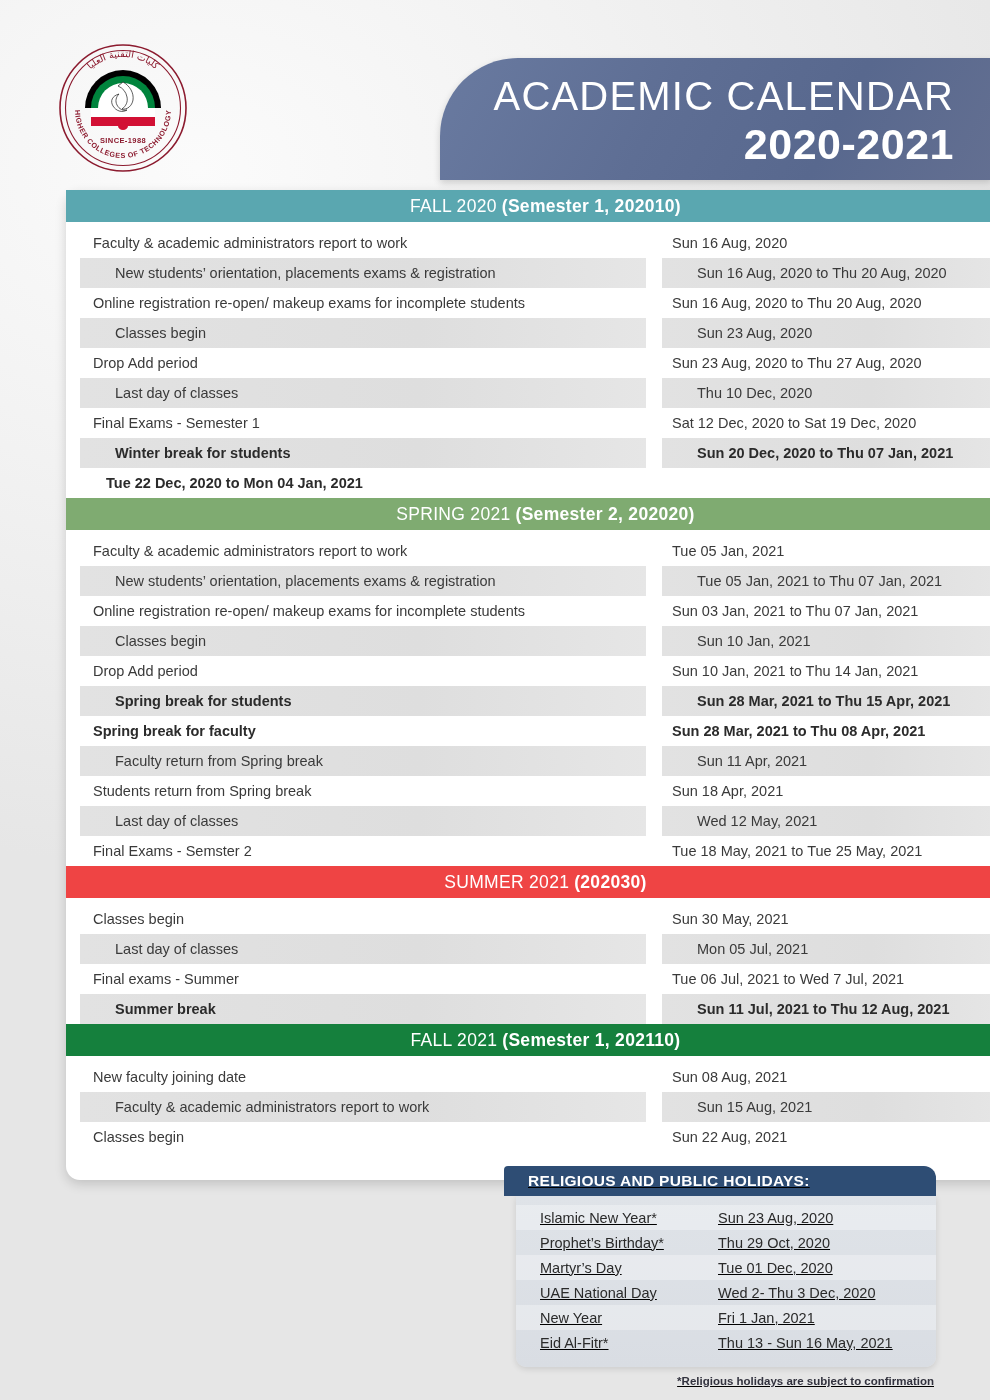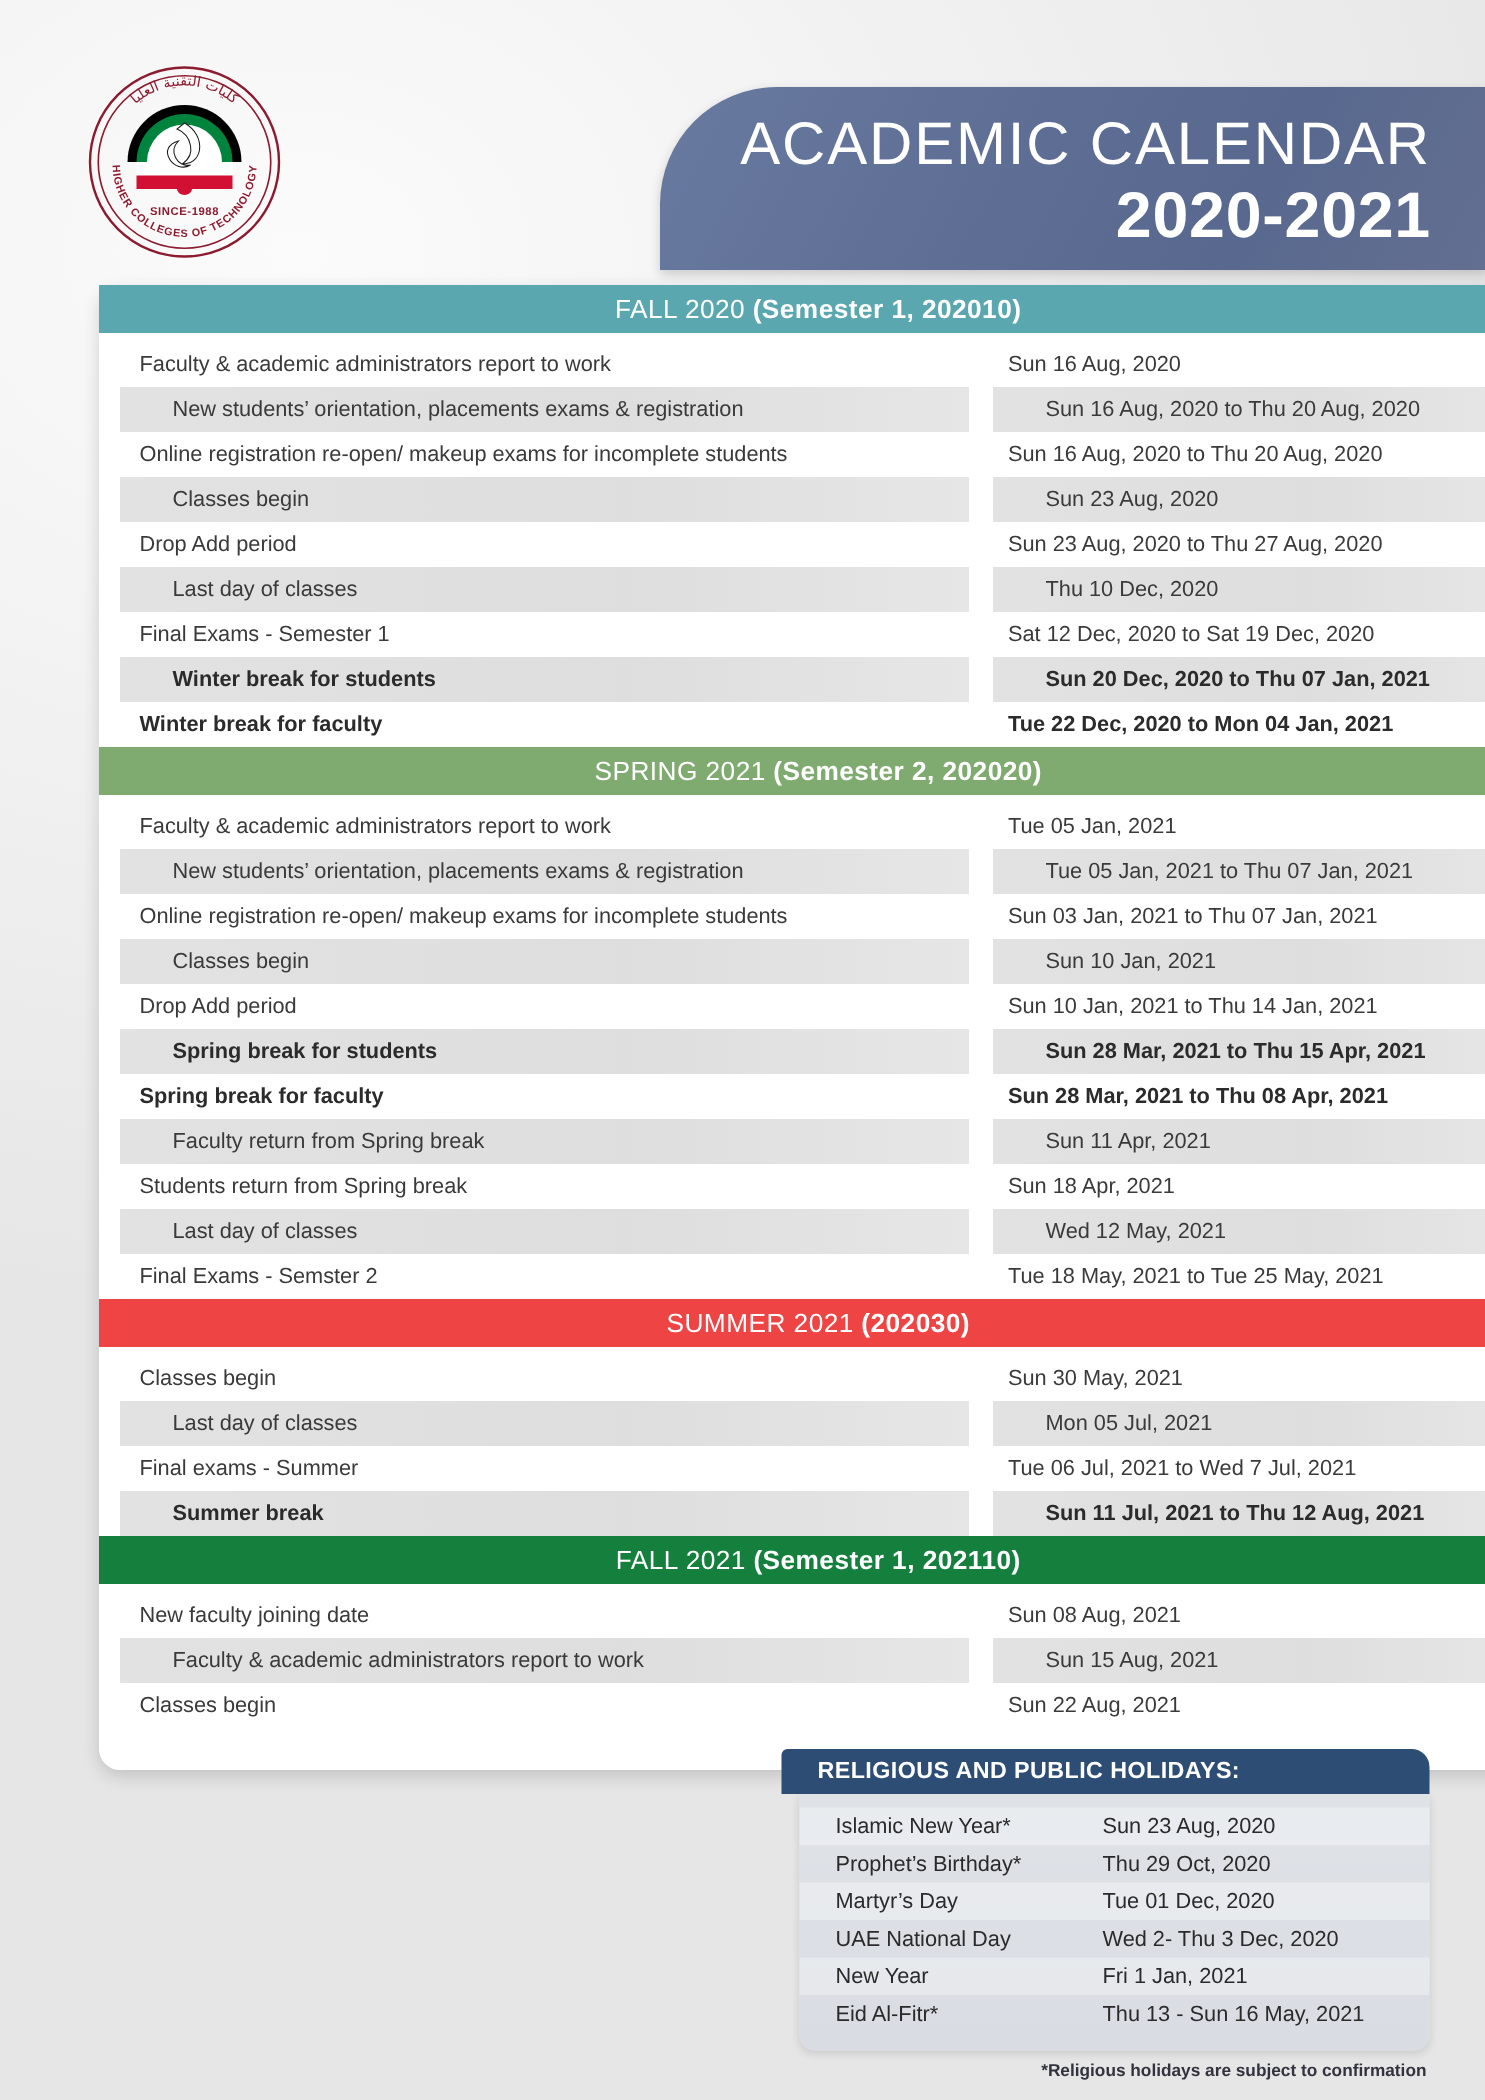--- a/index.html
+++ b/index.html
@@ -126,22 +126,23 @@
   .row.shaded .label,
   .row.shaded .date {
     background: linear-gradient(to right, #e2e2e2 0%, #dedede 60%, #e6e6e6 100%);
     padding-left: 35px;
   }
   .row.bold { font-weight: bold; color: #2b2b2b; }
 
   
   .holidays {
     position: absolute;
-    left: 533px; top: 1166px;
+    left: 516px; top: 1166px;
     width: 420px;
+    text-decoration: underline;
   }
   .hol-banner {
     position: relative;
     height: 30px;
     background: #2e4d74;
     border-top-left-radius: 4px;
     border-top-right-radius: 12px;
     display: flex;
     align-items: center;
     padding-left: 24px;
@@ -260,21 +261,20 @@
           <div class="label">Final Exams - Semester 1</div>
           <div class="spacer"></div>
           <div class="date">Sat 12 Dec, 2020 to Sat 19 Dec, 2020</div>
         </div>
         <div class="row shaded bold">
           <div class="label">Winter break for students</div>
           <div class="spacer"></div>
           <div class="date">Sun 20 Dec, 2020 to Thu 07 Jan, 2021</div>
         </div>
         <div class="row bold">
-          <div class="label">Winter break for faculty</div>
           <div class="spacer"></div>
           <div class="date">Tue 22 Dec, 2020 to Mon 04 Jan, 2021</div>
         </div>
       </div>
     </div>
     <div class="section">
       <div style="position: relative; margin: 0px 12px;">
         <div class="banner" style="background: rgb(127, 171, 113);">
           <span class="banner-text-light">SPRING 2021 </span>
           <span class="banner-text-bold">(Semester 2, 202020)</span>

